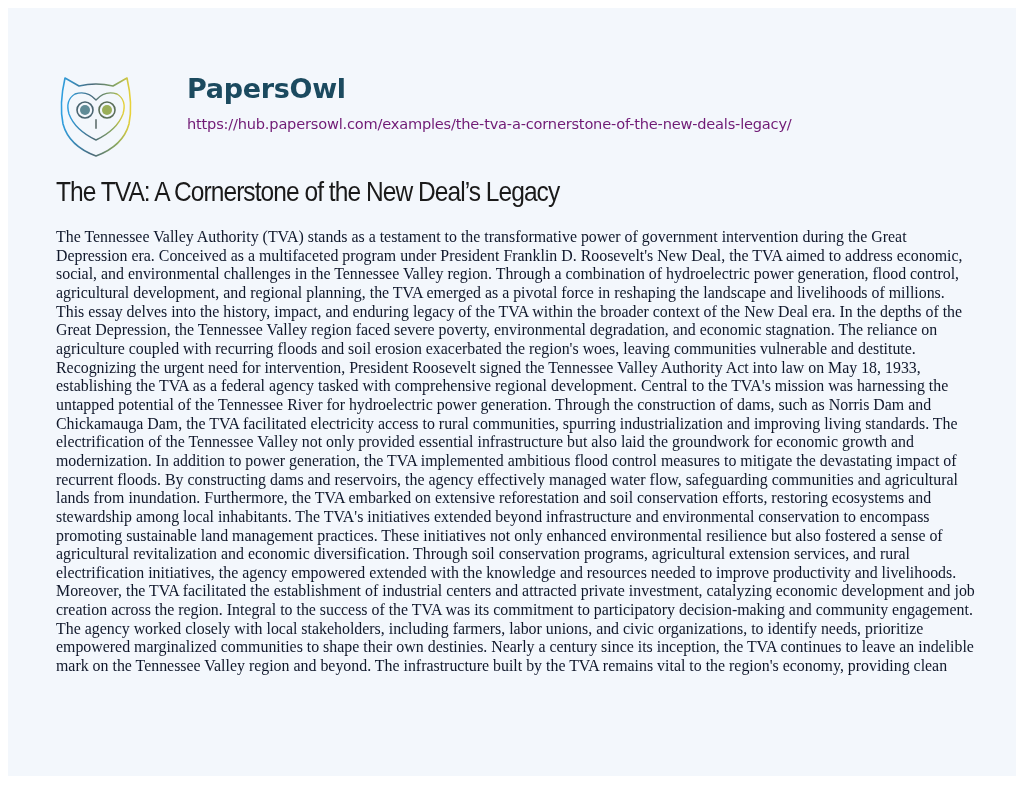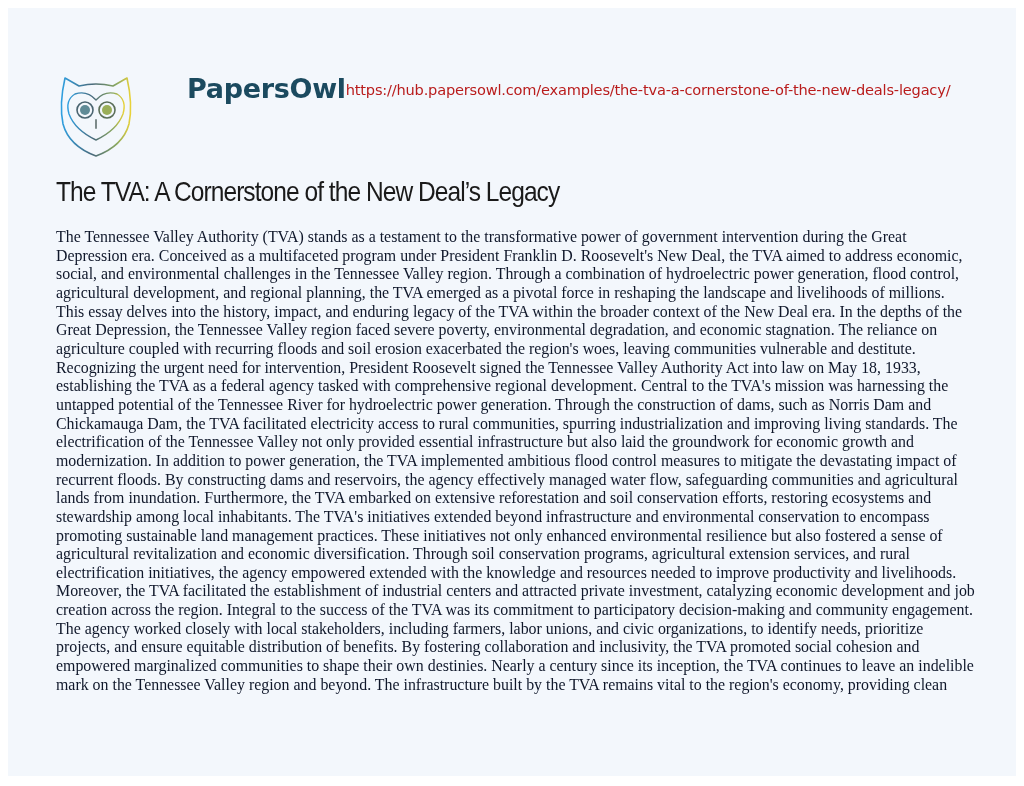--- a/index.html
+++ b/index.html
@@ -27,36 +27,36 @@
     align-items: flex-start;
   }
   .logo {
     width: 78px;
     height: 86px;
     margin-right: 52px;
     margin-top: 0px;
   }
   .brand-block {
     display: flex;
-    flex-direction: row;
+    flex-direction: column;
     margin-top: 0px;
   }
   .brand-name {
     font-family: "DejaVu Sans", sans-serif;
     font-weight: bold;
     font-size: 27px;
     color: #1b4a5f;
     letter-spacing: -0.3px;
     line-height: 30px;
     height: 34px;
   }
   .brand-url {
     font-family: "DejaVu Sans", sans-serif;
     font-size: 14.6px;
-    color: #b91c1c;
+    color: #701a75;
     line-height: 18px;
     margin-top: 7px;
     letter-spacing: -0.2px;
   }
   .title {
     position: absolute;
     left: 48px;
     top: 166px;
     font-family: "Liberation Sans", sans-serif;
     font-size: 28.5px;
@@ -133,18 +133,17 @@
     <span class="body-line">modernization. In addition to power generation, the TVA implemented ambitious flood control measures to mitigate the devastating impact of</span>
     <span class="body-line">recurrent floods. By constructing dams and reservoirs, the agency effectively managed water flow, safeguarding communities and agricultural</span>
     <span class="body-line">lands from inundation. Furthermore, the TVA embarked on extensive reforestation and soil conservation efforts, restoring ecosystems and</span>
     <span class="body-line">stewardship among local inhabitants. The TVA's initiatives extended beyond infrastructure and environmental conservation to encompass</span>
     <span class="body-line">promoting sustainable land management practices. These initiatives not only enhanced environmental resilience but also fostered a sense of</span>
     <span class="body-line">agricultural revitalization and economic diversification. Through soil conservation programs, agricultural extension services, and rural</span>
     <span class="body-line">electrification initiatives, the agency empowered extended with the knowledge and resources needed to improve productivity and livelihoods.</span>
     <span class="body-line">Moreover, the TVA facilitated the establishment of industrial centers and attracted private investment, catalyzing economic development and job</span>
     <span class="body-line">creation across the region. Integral to the success of the TVA was its commitment to participatory decision-making and community engagement.</span>
     <span class="body-line">The agency worked closely with local stakeholders, including farmers, labor unions, and civic organizations, to identify needs, prioritize</span>
-    <span class="body-line">projects, and ensure equitable distribution of benefits. By fostering collaboration and inclusivity, the TVA promoted social cohesion and</span>
     <span class="body-line">empowered marginalized communities to shape their own destinies. Nearly a century since its inception, the TVA continues to leave an indelible</span>
     <span class="body-line">mark on the Tennessee Valley region and beyond. The infrastructure built by the TVA remains vital to the region's economy, providing clean</span>
   </div>
 
 </div>
 
 </body></html>

